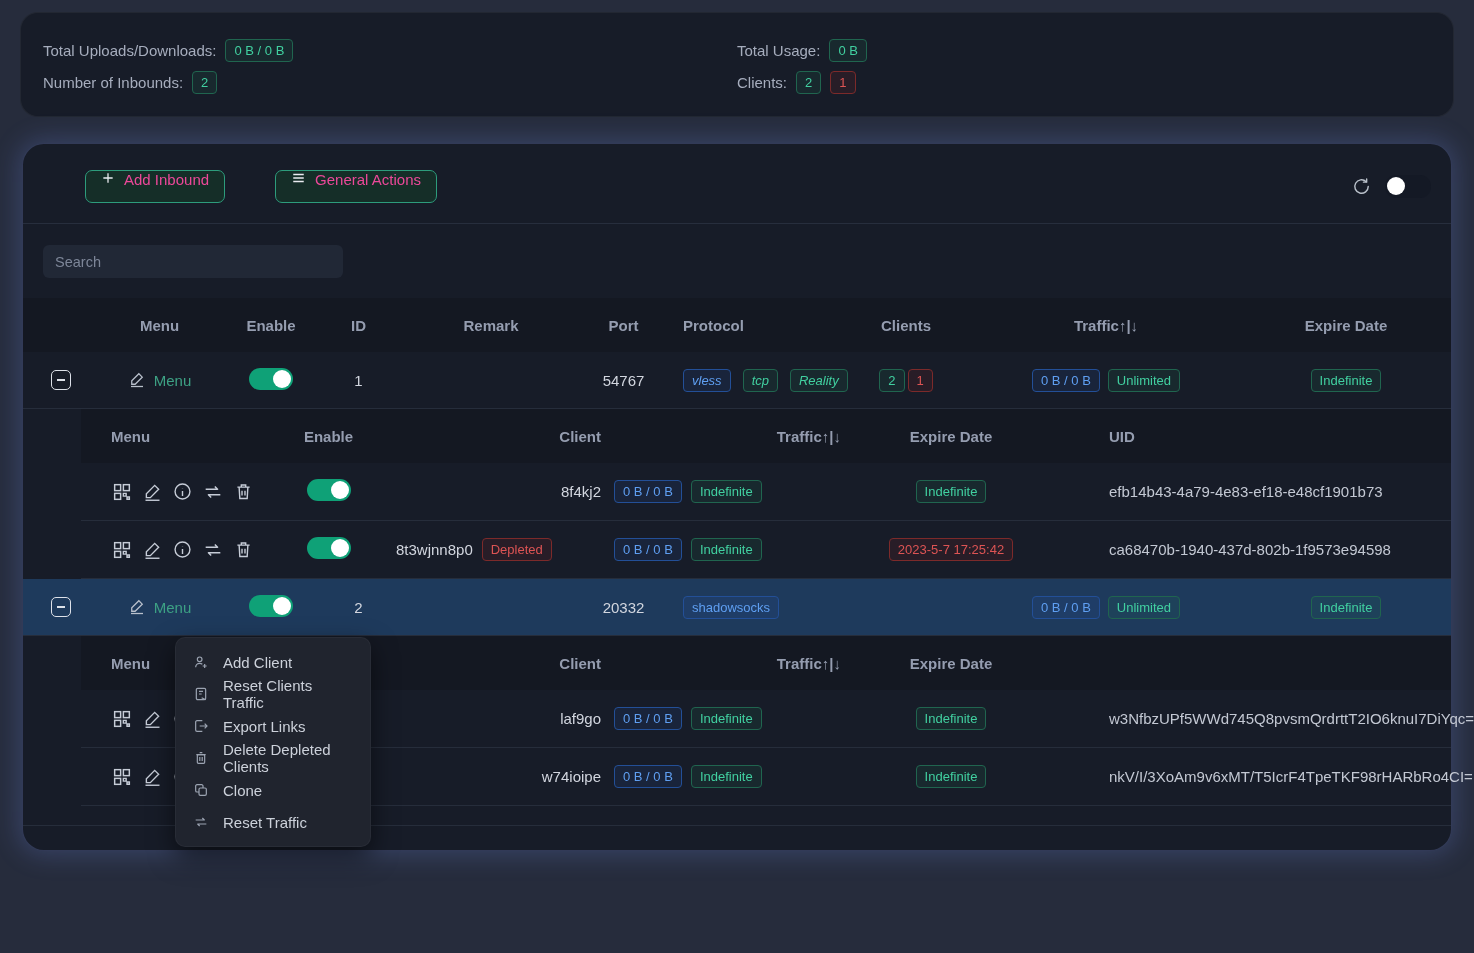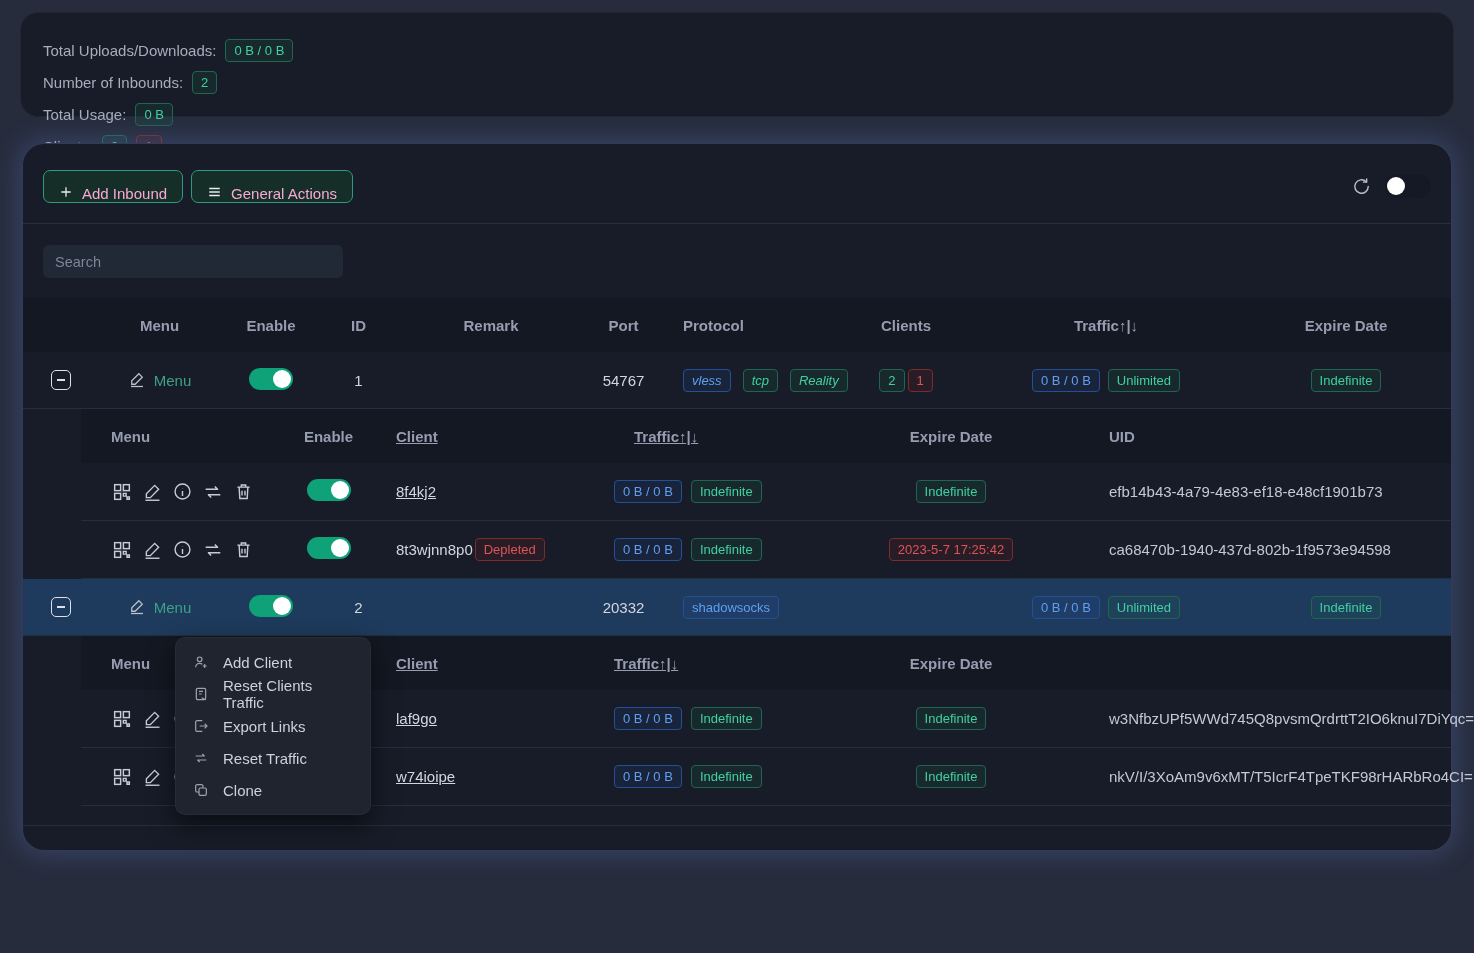--- a/index.html
+++ b/index.html
@@ -9,21 +9,21 @@
     font-family:"Liberation Sans", sans-serif;
     color:#d2d6df;
   }
   .page { position:relative; width:1474px; height:953px; }
 
   .card { background:#171c28; border:1px solid rgba(255,255,255,0.05); }
 
   
   .stats-card {
     margin:12px 20px 0; height:105px; border-radius:18px;
-    padding:25px 22px; display:flex;flex-direction:column;
+    padding:25px 22px; display:flex;
   }
   .stats-col { width:700px; }
   .stat-line { display:flex; align-items:center; gap:9px; height:24px; margin-bottom:8px; }
   .stat-label { color:#a6adbd; font-size:15px; font-weight:500; }
 
   
   .tag {
     display:inline-block; padding:1px 8px; border-radius:4px;
     font-size:13px; line-height:19px; white-space:nowrap;
   }
@@ -33,23 +33,23 @@
 
   
   .main-card {
     position:relative; margin:26px 22px 0; height:708px; border-radius:22px;
     border:1px solid rgba(150,170,255,0.22);
     box-shadow:0 0 26px 4px rgba(125,150,255,0.22);
     padding-top:26px;
   }
   .toolbar { display:flex; align-items:center; gap:8px; padding:0 20px; }
   .btn {
-    display:inline-flex; align-items:flex-end; gap:9px; height:33px; padding:0 15px;
+    display:inline-flex; align-items:flex-start; gap:9px; height:33px; padding:0 15px;
     background:#152e28; border:1px solid #2d9c7c; border-radius:7px;
-    color:#f9a8d4; font-size:15px; cursor:pointer; font-family:inherit;
+    color:#ec4899; font-size:15px; cursor:pointer; font-family:inherit;margin-left:42px;
   }
   .btn svg { stroke:#e9ebf0; }
   .toolbar-right { margin-left:auto; display:flex; align-items:center; gap:14px; }
   .icon-btn { background:none; border:none; cursor:pointer; display:flex; color:#b9c0ca; }
 
   .switch { position:relative; width:44px; height:22px; border-radius:11px; background:#0fa177; cursor:pointer; display:inline-block; }
   .switch .knob { position:absolute; top:2px; right:2px; width:18px; height:18px; border-radius:50%; background:#fff; }
   .switch.off { background:#141925; }
   .switch.off .knob { left:2px; right:auto; }
   .switch.lg { width:46px; height:23px; }
@@ -83,27 +83,27 @@
 
   .menu-link { display:inline-flex; align-items:center; gap:8px; color:#3da184; cursor:pointer; justify-content:center; }
   .menu-link svg { color:#b9c0cc; }
 
   
   .sub-thead, .sub-row { display:grid; align-items:center; margin-left:58px;
     grid-template-columns:200px 95px 225px 240px 220px 1fr; }
   .sub-thead { height:54px; background:#141822; color:#959db0; font-weight:700; font-size:15px; }
   .sub-row { height:58px; border-bottom:1px solid #262d3b; font-size:15px; }
   .sub-menu { padding-left:30px; text-align:left; }
-  .sub-left { text-align:left; padding-left:20px;text-decoration:underline; }
+  .sub-left { text-align:right; padding-left:20px; }
   .sub-traffic { display:flex; align-items:center; gap:9px; padding-left:13px; }
   .sub-center { text-align:center; }
   .sub-uid { text-align:left; padding-left:48px; color:#c3c8d3; }
   .client-actions { display:flex; align-items:center; gap:9px; padding-left:30px; color:#c6ccd7; }
   .client-actions svg { cursor:pointer; }
-  .client-name { display:flex; align-items:center; gap:2px; padding-left:20px; }
+  .client-name { display:flex; align-items:center; gap:9px; padding-left:20px; }
 
   .tfoot { height:20px; border-bottom:1px solid #262d3b; }
 
   
   .ctx-menu {
     position:absolute; left:175px; top:625px; width:196px; z-index:50;
     background:#20242e; border:1px solid rgba(255,255,255,0.04); border-radius:10px;
     box-shadow:0 10px 26px rgba(0,0,0,0.55); padding:8px 0;
   }
   .ctx-item {
@@ -459,27 +459,34 @@
       <span>Reset Clients Traffic</span>
     </div>
     <div class="ctx-item">
       <svg width="16" height="16" viewBox="0 0 24 24" fill="none" stroke="currentColor" stroke-width="1.8" stroke-linejoin="round">
           <path d="M14 4H6a2 2 0 0 0-2 2v12a2 2 0 0 0 2 2h8"></path>
           <path d="M10 12h11M17.5 8.5L21 12l-3.5 3.5"></path>
         </svg>
       <span>Export Links</span>
     </div>
     <div class="ctx-item">
-      <svg width="16" height="16" viewBox="0 0 24 24" fill="none" stroke="currentColor" stroke-width="1.8" stroke-linejoin="round">
-          <path d="M4 9h13l-3-3M20 15H7l3 3"></path>
-        </svg>
-      <span>Reset Traffic</span>
+      <svg width="16" height="16" viewBox="0 0 24 24" fill="none" stroke="currentColor" stroke-width="1.8">
+          <rect x="6.5" y="7" width="11" height="13" rx="1.5"></rect>
+          <path d="M5 7h14M10 4h4M10.2 10.5v6M13.8 10.5v6"></path>
+        </svg>
+      <span>Delete Depleted Clients</span>
     </div>
     <div class="ctx-item">
       <svg width="16" height="16" viewBox="0 0 24 24" fill="none" stroke="currentColor" stroke-width="1.8">
           <rect x="9" y="9" width="11" height="11" rx="2"></rect>
           <path d="M15 9V6a2 2 0 0 0-2-2H6a2 2 0 0 0-2 2v7a2 2 0 0 0 2 2h3"></path>
         </svg>
       <span>Clone</span>
     </div>
+    <div class="ctx-item">
+      <svg width="16" height="16" viewBox="0 0 24 24" fill="none" stroke="currentColor" stroke-width="1.8" stroke-linejoin="round">
+          <path d="M4 9h13l-3-3M20 15H7l3 3"></path>
+        </svg>
+      <span>Reset Traffic</span>
+    </div>
   </div>
 
 </div>
 
 </body></html>

